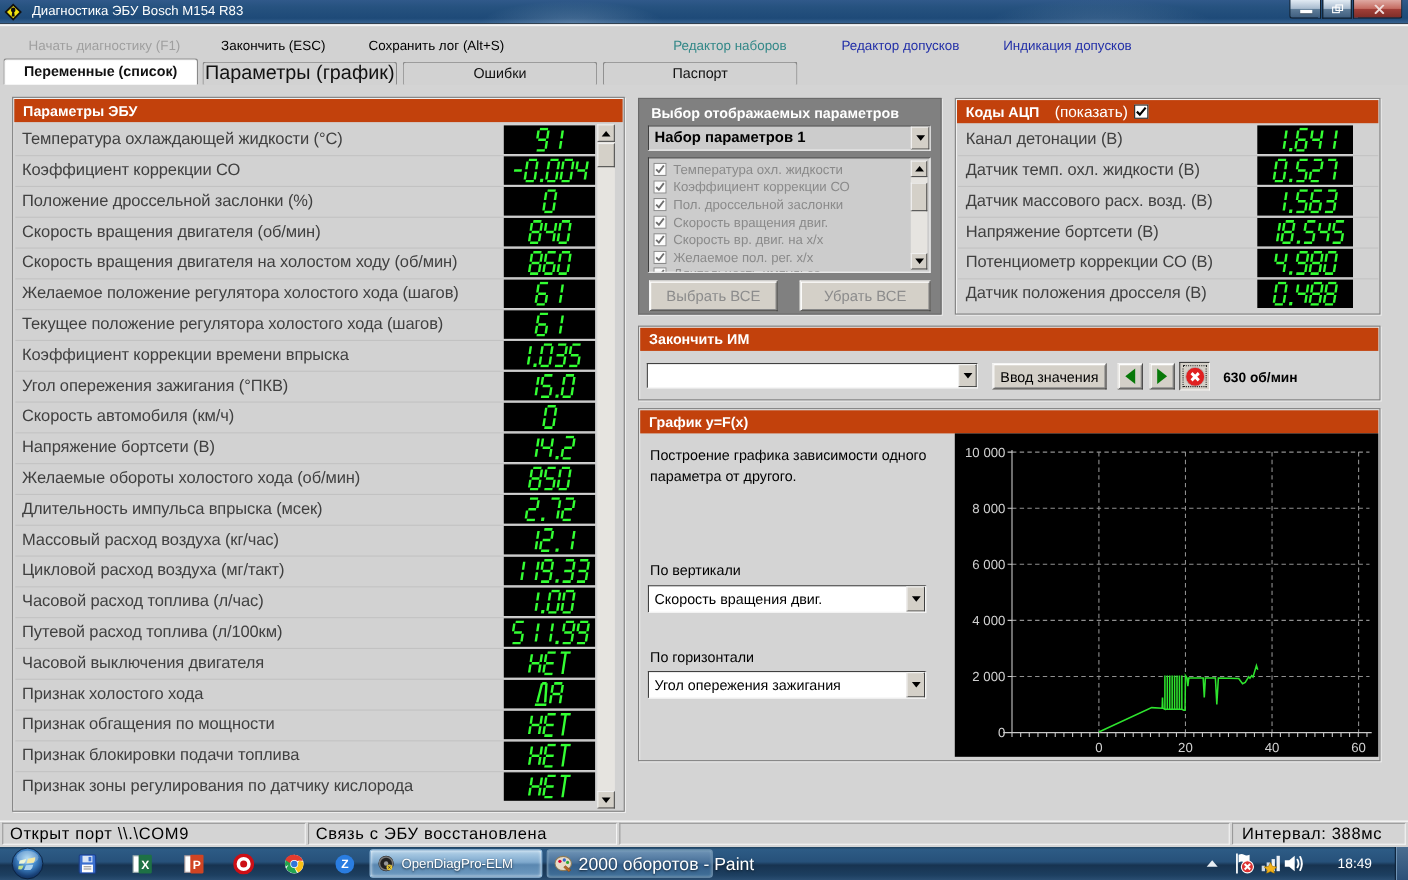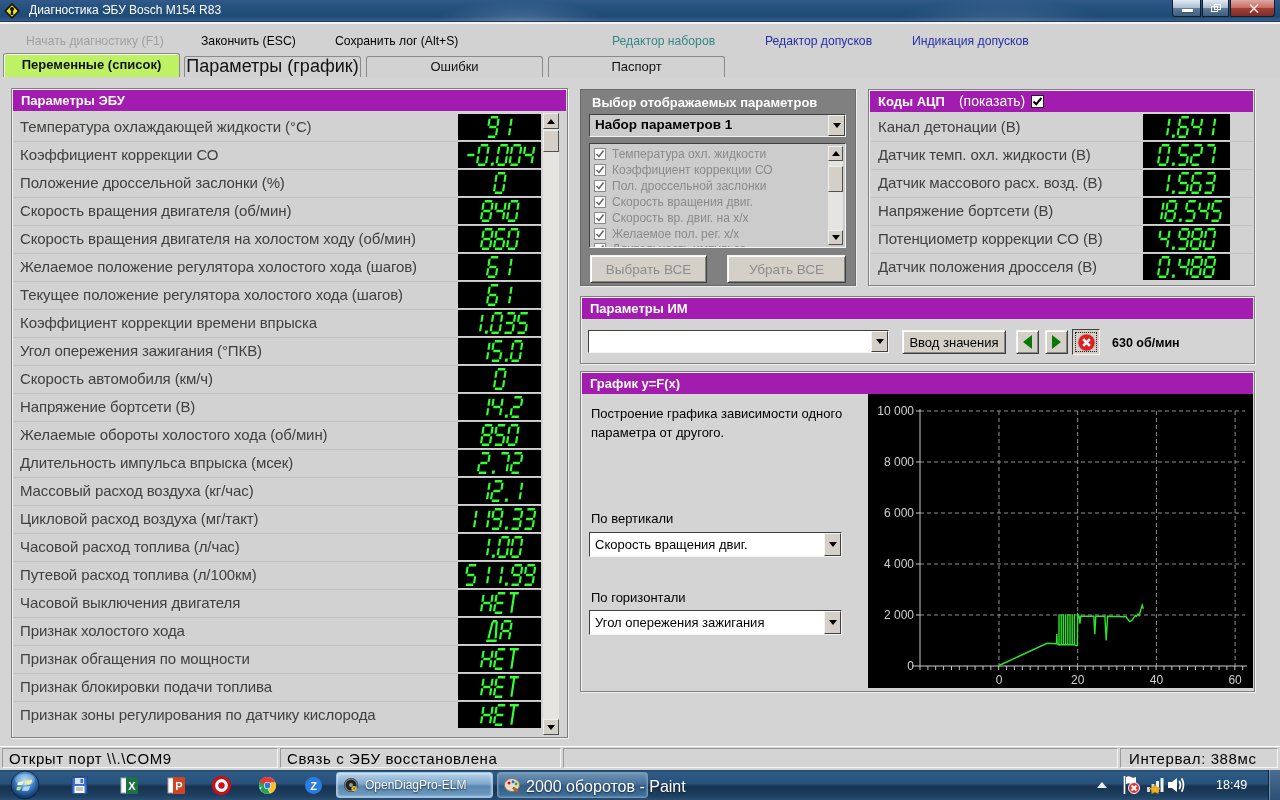--- a/index.html
+++ b/index.html
@@ -9,23 +9,23 @@
 .tline1{left:0;top:21px;width:1280px;height:1px;background:#2c3a48}
 .tline2{left:0;top:22px;width:1280px;height:2px;background:#f4f4f4}
 .wbtns{right:5px;top:0;height:17px;display:flex}
 .wbtn{height:17px;border:1px solid #121e2a;border-top:none;background:linear-gradient(180deg,#e2ebf4 0%,#a9bccf 48%,#5f7d99 52%,#3f5e7f 100%);margin-left:0;position:relative}
 .wbtn+.wbtn{margin-left:1px}
 .wclose{background:linear-gradient(180deg,#dfa9a2 0%,#c56c62 48%,#a13f38 52%,#7e2d28 100%)}
 .menubar{left:0;top:24px;width:1280px;height:29px;background:#d2d2d2}
 .menubar span{position:absolute;top:10px;font-size:12.2px;color:#000;white-space:nowrap}
 .tabrow{left:0;top:53px;width:1280px;height:24px;background:#d2d2d2}
 .tab{position:absolute;border:1px solid #8a8a8a;border-bottom:none;border-radius:3px 3px 0 0;background:#d2d2d2;text-align:center;color:#111}
-.tab.act{background:#bef264;box-shadow:inset 1px 1px 0 #f4f4f4}
+.tab.act{background:#ffffff;box-shadow:inset 1px 1px 0 #f4f4f4}
 .panel{position:absolute;background:#d2d2d2;border:1px solid #808080;box-shadow:inset 1px 1px 0 #f0f0f0, 1px 1px 0 #f0f0f0}
-.phead{position:absolute;left:2px;right:2px;top:2px;height:21px;background:#a21caf;color:#fff;font-weight:bold;font-size:13px;line-height:21px;padding-left:8px}
+.phead{position:absolute;left:2px;right:2px;top:2px;height:21px;background:#c2410c;color:#fff;font-weight:bold;font-size:13px;line-height:21px;padding-left:8px}
 .row{position:absolute;left:2px;font-size:15px;letter-spacing:-0.1px;color:#404040;white-space:nowrap}
 .vcell{position:absolute;background:#000;display:flex;align-items:center;justify-content:center}
 .sep{position:absolute;background:#c2c2c2;height:1px}
 .combo{position:absolute;border-top:1.5px solid #404040;border-left:1.5px solid #404040;border-bottom:1.5px solid #f4f4f4;border-right:1.5px solid #f4f4f4;background:#fff;white-space:nowrap;overflow:hidden}
 .combo .ar{position:absolute;right:0;top:0;bottom:0;width:17px;background:#d4d0c8;border:1px solid;border-color:#f4f4f4 #404040 #404040 #f4f4f4;display:flex;align-items:center;justify-content:center}
 .tri-d{width:0;height:0;border-left:4px solid transparent;border-right:4px solid transparent;border-top:5px solid #000}
 .btn{position:absolute;background:#d4d0c8;border:1px solid;border-color:#f4f4f4 #404040 #404040 #f4f4f4;box-shadow:inset 1px 1px 0 #fff, inset -1px -1px 0 #888;display:flex;align-items:center;justify-content:center}
 .sbar{position:absolute;background:#d4d0c8}
 .sb-btn{position:absolute;background:#d4d0c8;border:1px solid;border-color:#f0f0f0 #505050 #505050 #f0f0f0;display:flex;align-items:center;justify-content:center}
 .statusbar{left:0;top:746px;width:1280px;height:24px;background:#d4d4d4;border-top:1px solid #fff}
@@ -783,21 +783,21 @@
         <path transform="translate(48.8,0)" d="M10.2,11.6 L10.2,18.4"></path>
         <path transform="translate(48.8,0)" d="M2.2,19.8 L9.6,19.8"></path>
         <path transform="translate(48.8,0)" d="M1.2,11.6 L1.2,18.4"></path>
         <path transform="translate(48.8,0)" d="M1.2,2.6 L1.2,9.4"></path>
         <path transform="translate(48.8,0)" d="M2.2,10.5 L9.2,10.5"></path>
       </g>
     </svg>
   </div>
 <div class="sep" style="left:871px;top:253px;width:382px"></div>
 <div class="panel" style="left:580px;top:296px;width:675px;height:68px;background:#d4d4d4"></div>
-<div class="abs phead" style="left:582px;top:298px;width:671px">Параметры ИМ</div>
+<div class="abs phead" style="left:582px;top:298px;width:671px">Закончить ИМ</div>
 <div class="combo" style="left:588px;top:330px;width:301px;height:23px">
     <div class="ar">
       <div class="tri-d"></div>
     </div>
   </div>
 <div class="btn" style="left:902px;top:330px;width:104px;height:24px;font-size:13px;color:#000">Ввод значения</div>
 <div class="btn" style="left:1016px;top:330px;width:23px;height:24px">
     <div style="width:0;height:0;border-top:7px solid transparent;border-bottom:7px solid transparent;border-right:9px solid #077807"></div>
   </div>
 <div class="btn" style="left:1045px;top:330px;width:23px;height:24px">

